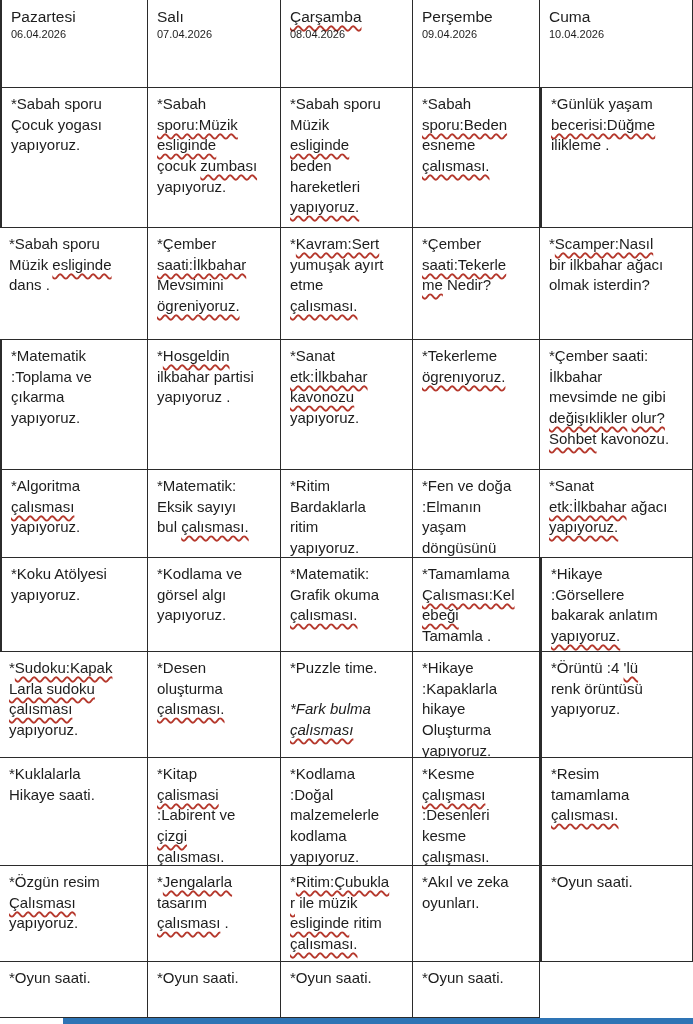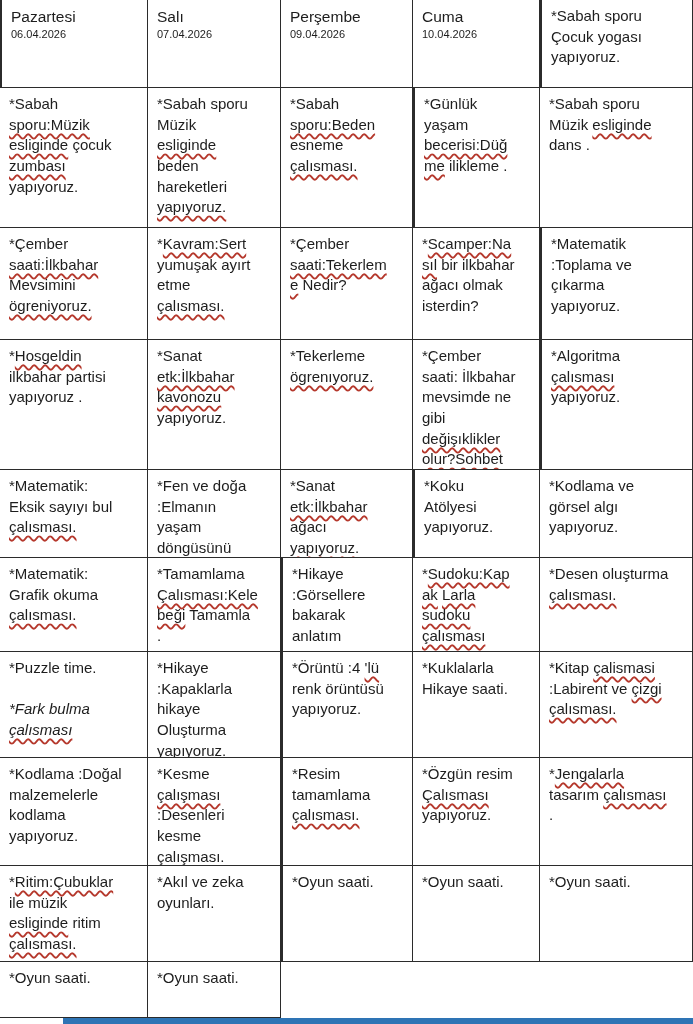--- a/index.html
+++ b/index.html
@@ -53,20 +53,24 @@
 <div class="grid">
     <div class="cell header-cell first-col">
       <div class="day">Pazartesi</div>
       <div class="date">06.04.2026</div>
     </div>
     <div class="cell header-cell">
       <div class="day">Salı</div>
       <div class="date">07.04.2026</div>
     </div>
     <div class="cell header-cell">
+      <div class="day sq">Çarşamba</div>
+      <div class="date">08.04.2026</div>
+    </div>
+    <div class="cell header-cell">
       <div class="day">Perşembe</div>
       <div class="date">09.04.2026</div>
     </div>
     <div class="cell header-cell">
       <div class="day">Cuma</div>
       <div class="date">10.04.2026</div>
     </div>
     <div class="cell first-col">
       <p class="para"><span>*Sabah sporu Çocuk yogası yapıyoruz.</span></p>
     </div>
@@ -110,20 +114,23 @@
       <p class="para"><span>*Tekerleme </span><span class="sq">ögrenıyoruz.</span></p>
     </div>
     <div class="cell">
       <p class="para"><span>*Çember saati: İlkbahar mevsimde ne gibi </span><span class="sq">değişıklikler</span><span> </span><span class="sq">olur?Sohbet</span><span> kavonozu.</span></p>
     </div>
     <div class="cell first-col">
       <p class="para"><span>*Algoritma </span><span class="sq">çalısması</span><span> yapıyoruz.</span></p>
     </div>
     <div class="cell va-center">
       <p class="para"><span>*Matematik: Eksik sayıyı bul </span><span class="sq">çalısması.</span></p>
+    </div>
+    <div class="cell">
+      <p class="para"><span>*Ritim Bardaklarla ritim yapıyoruz.</span></p>
     </div>
     <div class="cell">
       <p class="para"><span>*Fen ve doğa :Elmanın yaşam döngüsünü inceliyoruz.</span></p>
     </div>
     <div class="cell">
       <p class="para"><span>*Sanat </span><span class="sq">etk:İlkbahar</span><span> ağacı </span><span class="sq">yapıyoruz.</span></p>
     </div>
     <div class="cell first-col">
       <p class="para"><span>*Koku Atölyesi yapıyoruz.</span></p>
     </div>

